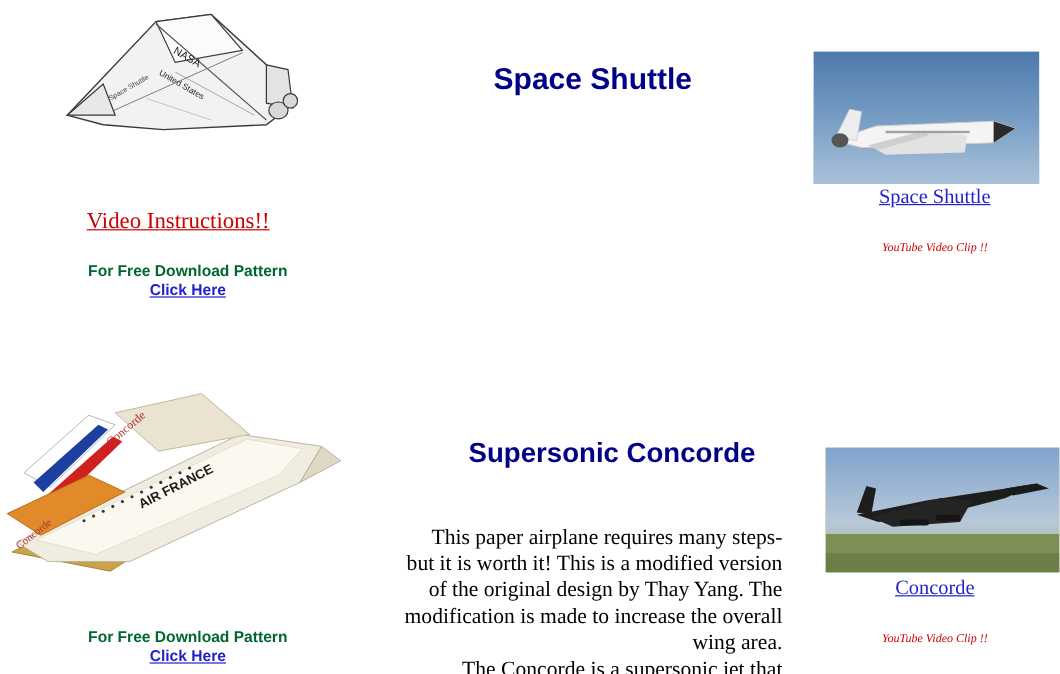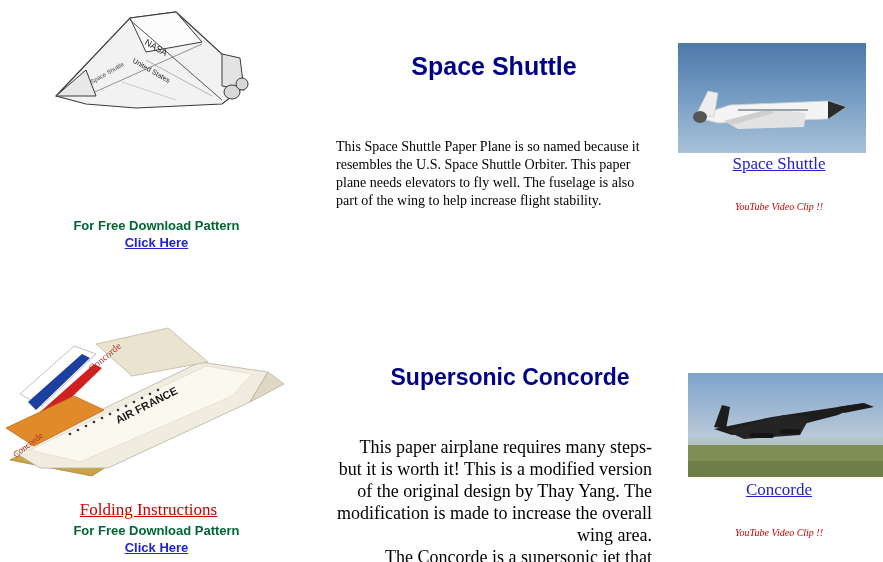--- a/index.html
+++ b/index.html
@@ -224,31 +224,33 @@
       <line x1="120" y1="60" x2="186" y2="96" stroke="#999" stroke-width="0.7"></line>
       <line x1="96" y1="82" x2="150" y2="100" stroke="#bbb" stroke-width="0.7"></line>
 
       <text x="118" y="44" font-family="Liberation Sans, sans-serif" font-size="9" fill="#222" transform="rotate(30 118 44)">NASA</text>
       <text x="106" y="62" font-family="Liberation Sans, sans-serif" font-size="7" fill="#222" transform="rotate(30 106 62)">United States</text>
       <text x="66" y="84" font-family="Liberation Sans, sans-serif" font-size="6" fill="#444" transform="rotate(-30 66 84)">Space Shuttle</text>
     </svg>
   </div>
 
 
+  <div class="video-link-1">
+    <span class="link">Video Instructions!!</span>
+  </div>
 
   <div class="download-1">
     <div class="greenbold">For Free Download Pattern</div>
     <div>
       <span class="bluelink greenbold" style="color:#2222cc">Click Here</span>
     </div>
   </div>
 
   <div class="title-shuttle">Space Shuttle</div>
 
-  <div class="para-shuttle">This Space Shuttle Paper Plane is so named because it resembles the U.S. Space Shuttle Orbiter. This paper plane needs elevators to fly well. The fuselage is also part of the wing to  help increase flight stability.</div>
 
   <div id="shuttle-photo">
     <svg width="188" height="110" viewBox="0 0 188 110">
       <defs>
         <linearGradient id="skyGrad" x1="0" y1="0" x2="0" y2="1">
           <stop offset="0%" stop-color="#4d79ab"></stop>
           <stop offset="55%" stop-color="#7ba0c6"></stop>
           <stop offset="100%" stop-color="#aac2da"></stop>
         </linearGradient>
       </defs>
@@ -311,23 +313,20 @@
         <circle cx="150" cy="84" r="1.3"></circle>
           <circle cx="158" cy="80" r="1.3"></circle>
       </g>
 
       <text x="118" y="114" font-family="Liberation Sans, sans-serif" font-size="11" font-weight="bold" fill="#1a1a1a" transform="rotate(-27 118 114)">AIR FRANCE</text>
       <text x="92" y="62" font-family="Liberation Serif, serif" font-size="10" fill="#b03030" transform="rotate(-40 92 62)">Concorde</text>
       <text x="16" y="148" font-family="Liberation Serif, serif" font-size="9" fill="#b03030" transform="rotate(-38 16 148)">Concorde</text>
     </svg>
   </div>
 
-  <div class="folding-link-2">
-    <span class="link">Folding Instructions</span>
-  </div>
 
   <div class="download-2">
     <div class="greenbold">For Free Download Pattern</div>
     <div>
       <span class="bluelink greenbold" style="color:#2222cc">Click Here</span>
     </div>
   </div>
 
   <div class="title-concorde">Supersonic Concorde</div>
 

